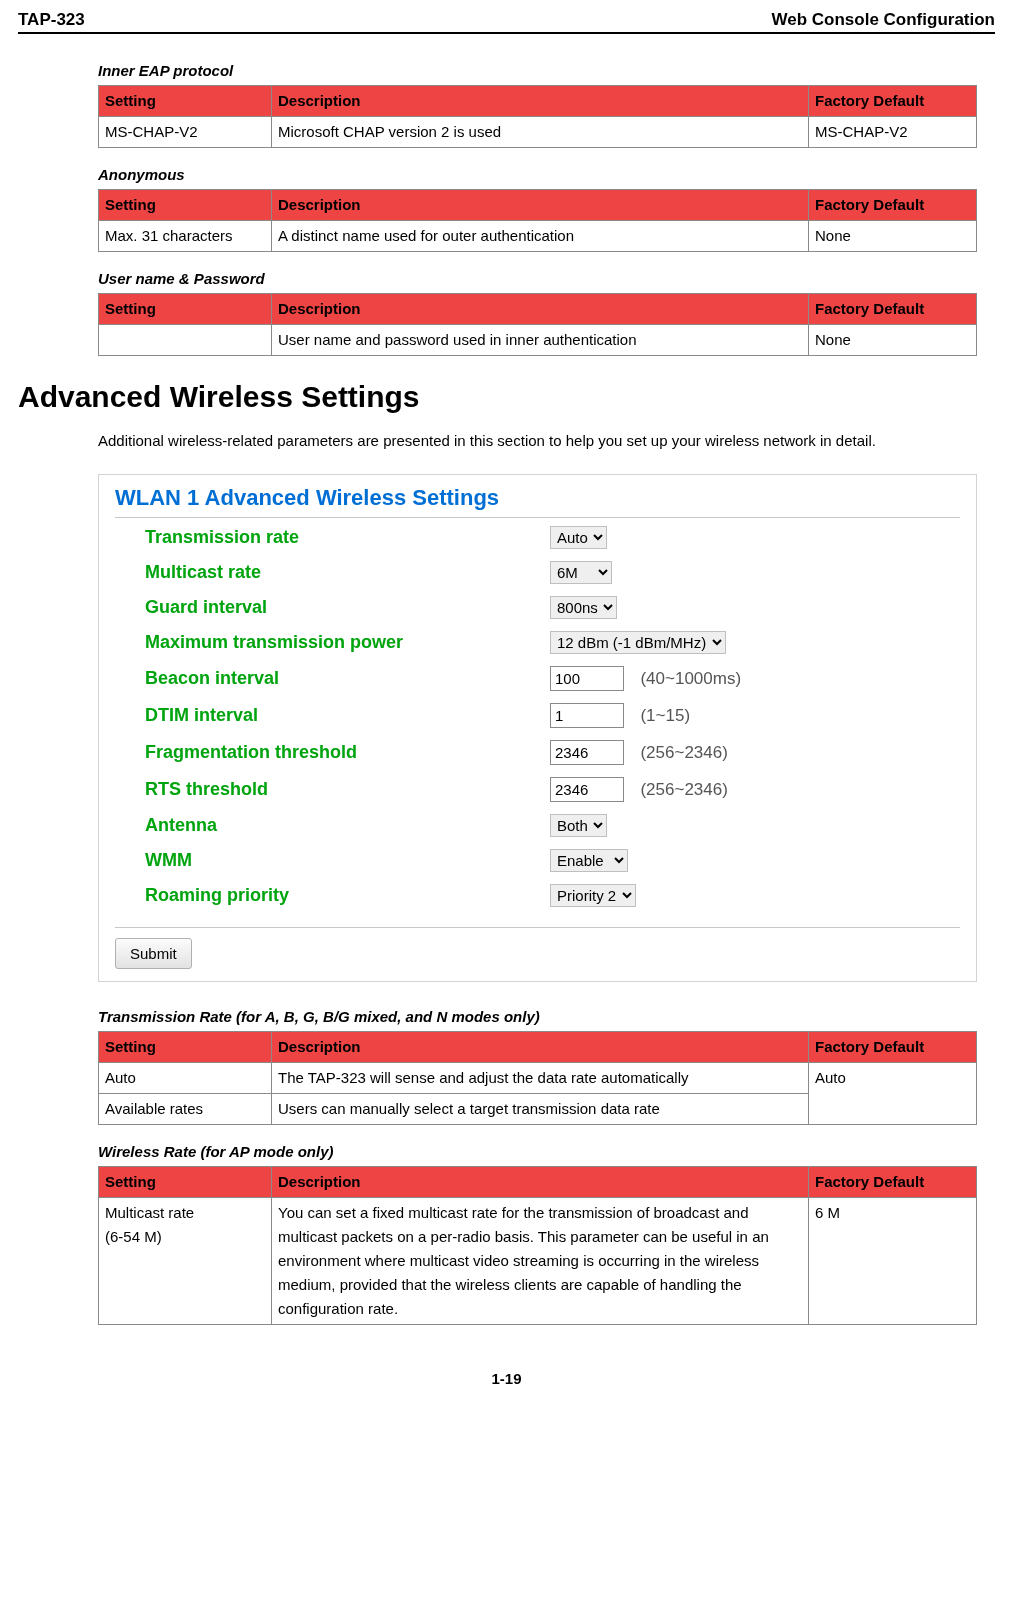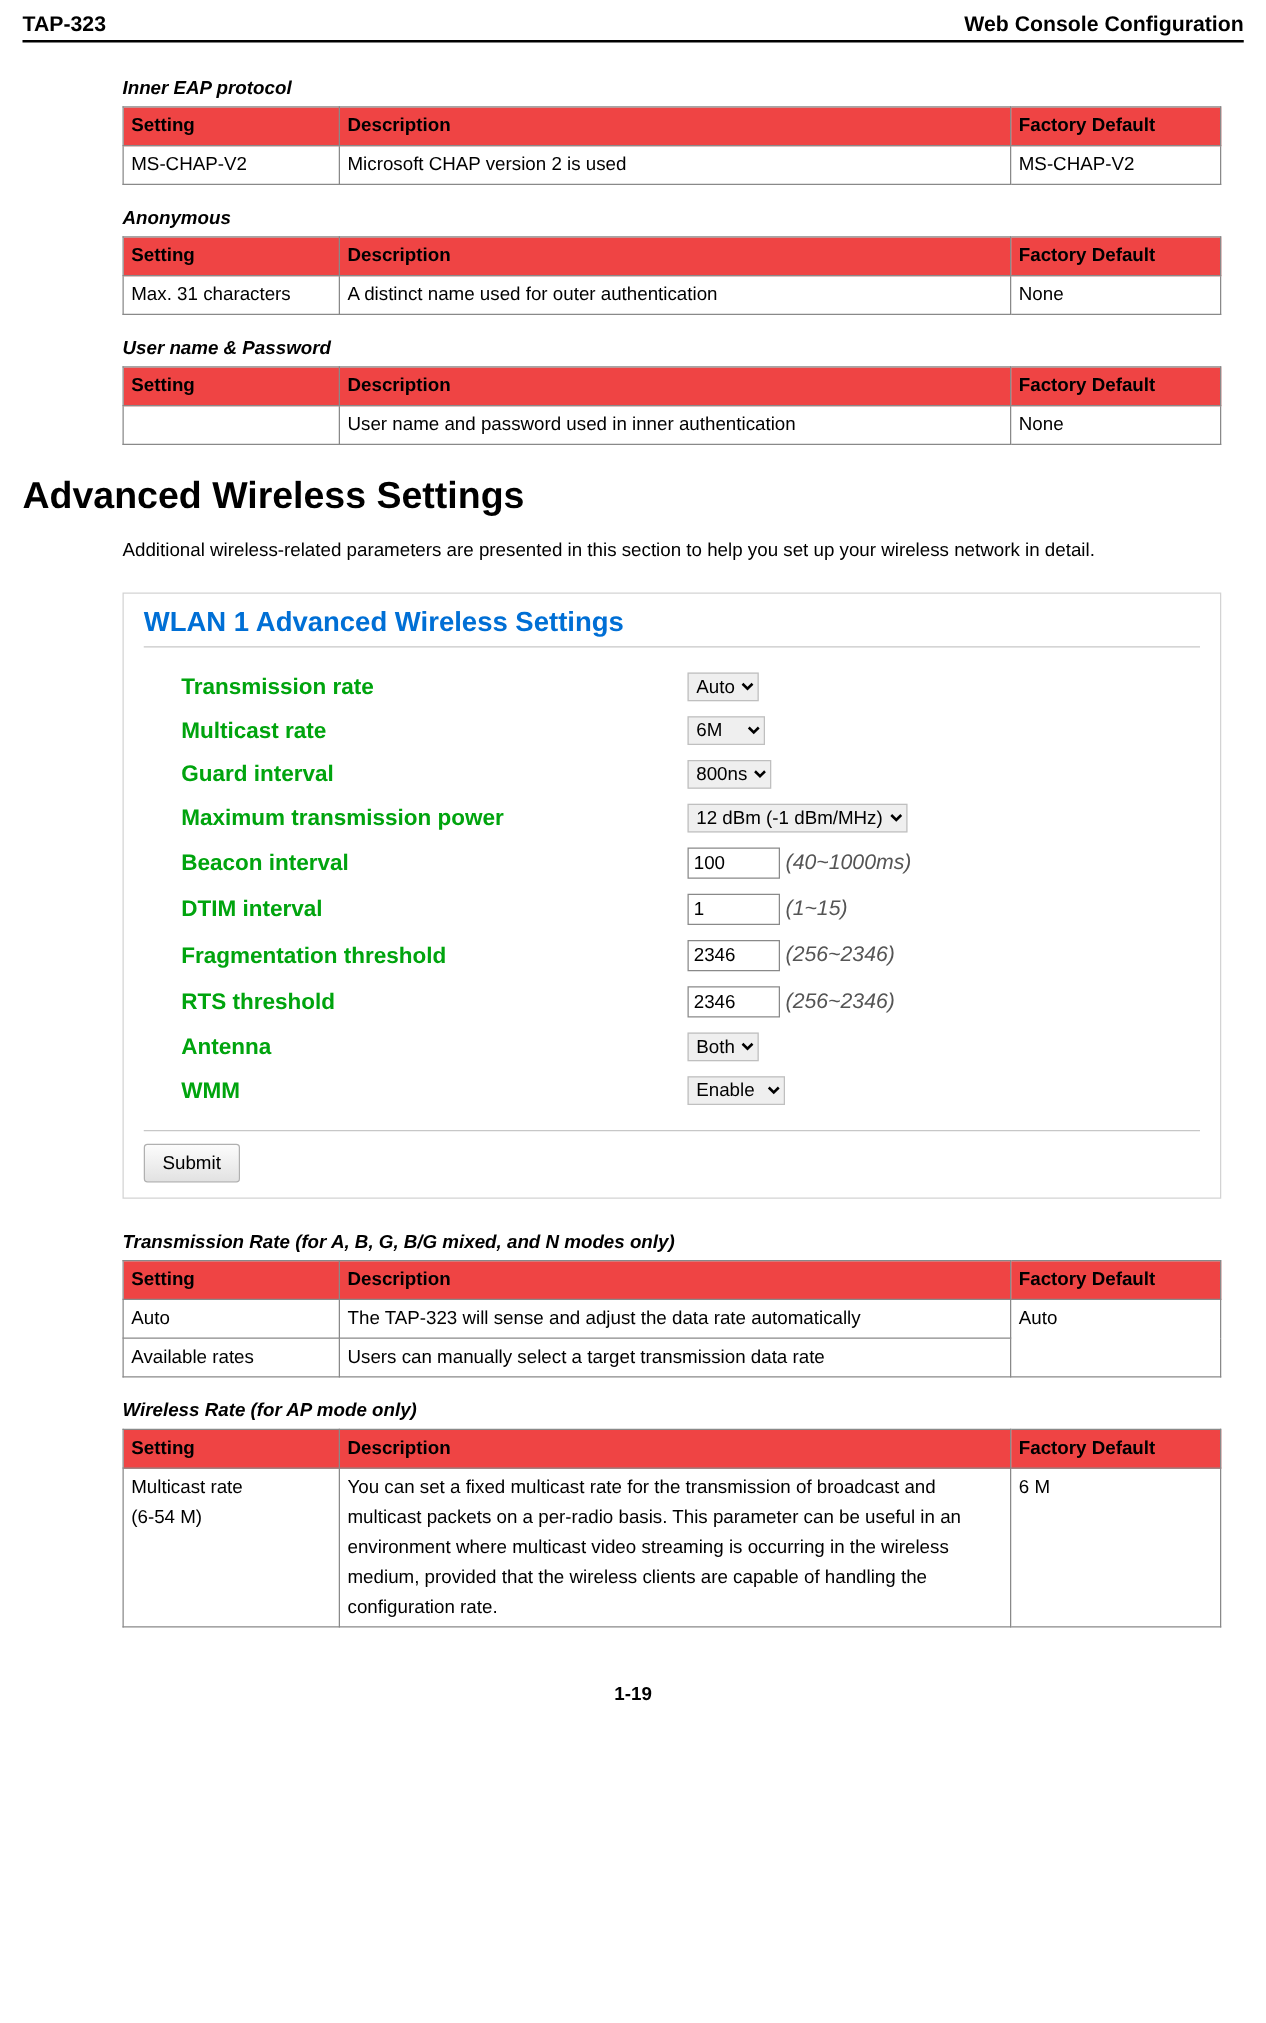--- a/index.html
+++ b/index.html
@@ -74,21 +74,21 @@
     margin: 6px 0 26px 0;
     font-family: Arial, sans-serif;
     font-size: 16px;
   }
   .shot-title {
     color: #006fd5;
     font-weight: bold;
     font-size: 22px;
     border-bottom: 1px solid #c7c7c7;
     padding-bottom: 6px;
-    margin-bottom: 20px;
+    margin-bottom: 8px;
   }
   .shot-row {
     display: flex;
     align-items: center;
     margin: 6px 0 12px 0;
   }
   .shot-label {
     width: 405px;
     padding-left: 30px;
     color: #00a40e;
@@ -103,23 +103,23 @@
     border: 1px solid #bfbfbf;
   }
   .shot-ctrl input[type=text] {
     font-family: Arial, sans-serif;
     font-size: 15px;
     border: 1px solid #898989;
     padding: 3px 4px;
     width: 64px;
   }
   .hint {
+    margin-left: 12px;
     color: #555;
     font-size: 17px;
-    font-style: italic;
   }
   .separator {
     border-top: 1px solid #c7c7c7;
     margin: 20px 0 10px 0;
   }
   .submit-btn {
     padding: 6px 14px;
     font-size: 15px;
     background: linear-gradient(#fcfcfc, #e2e2e2);
     border: 1px solid #b0b0b0;
@@ -272,20 +272,26 @@
           </div>
         </div>
 
         <div class="shot-row">
           <div class="shot-label">WMM</div>
           <div class="shot-ctrl">
             <select style="min-width:78px;"><option>Enable</option></select>
           </div>
         </div>
 
+        <div class="shot-row">
+          <div class="shot-label">Roaming priority</div>
+          <div class="shot-ctrl">
+            <select><option>Priority 2</option></select>
+          </div>
+        </div>
 
         <div class="separator"></div>
         <button class="submit-btn">Submit</button>
       </div>
 
       <p class="field-title">Transmission Rate (for A, B, G, B/G mixed, and N modes only)</p>
       <table class="setting-table">
         <tbody>
             <tr>
           <th class="col-setting">Setting</th>

